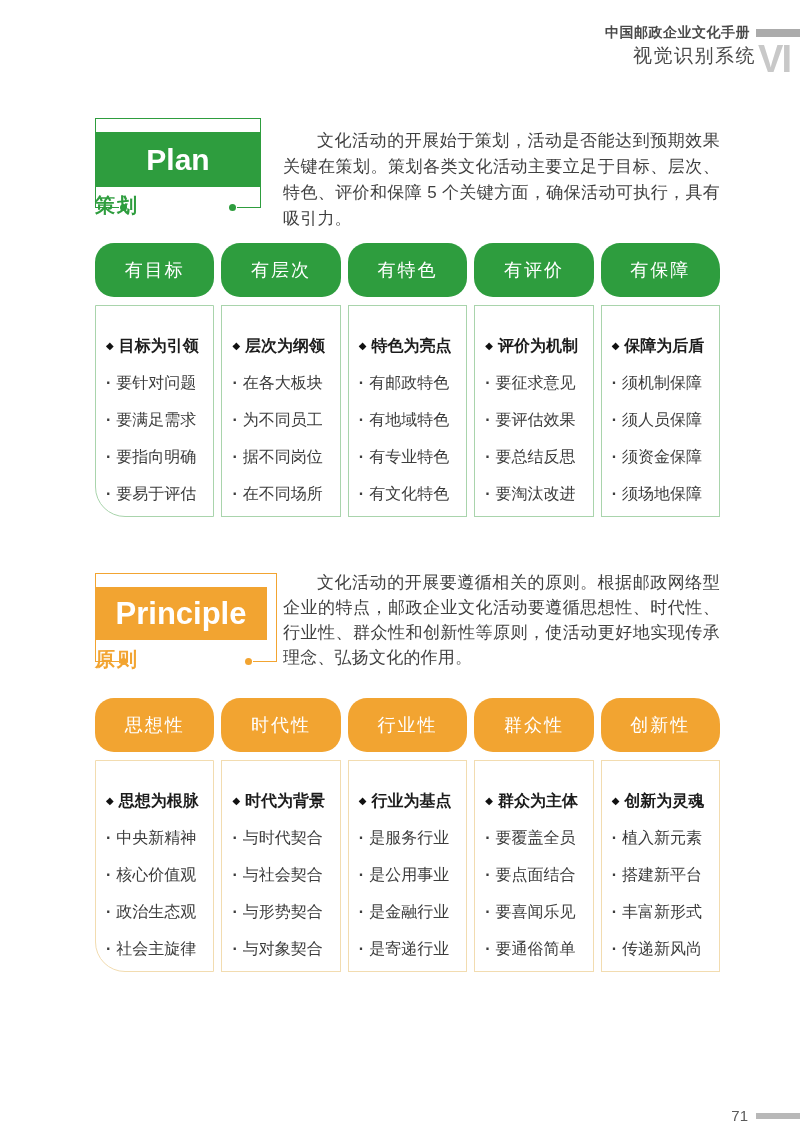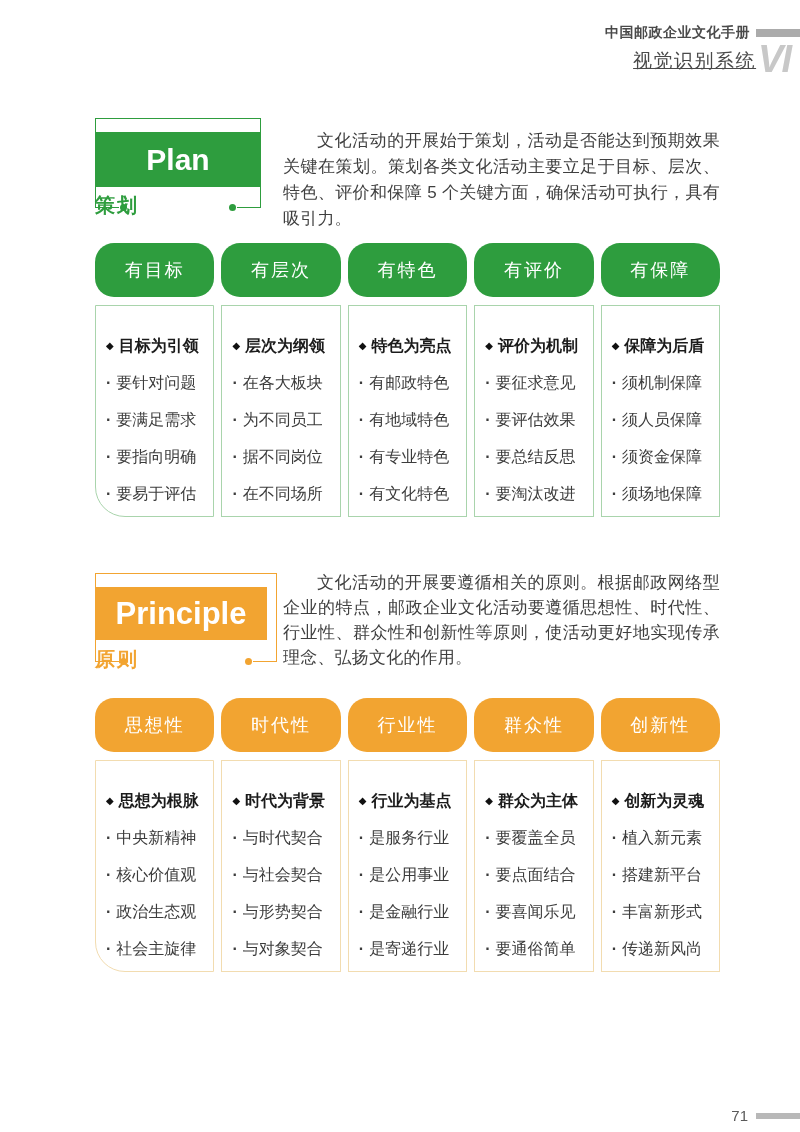--- a/index.html
+++ b/index.html
@@ -8,22 +8,22 @@
 
   .theme-green{--c:#2e9d3e;--cb:#a9d4ac;}
   .theme-orange{--c:#f2a431;--cb:#f2dcb0;}
 
   
   .doc-header{position:absolute;top:24px;left:0;right:0;}
   .dh-row1{display:flex;justify-content:flex-end;align-items:center;}
   .dh-title{font-size:14px;font-weight:bold;color:#4a4a4a;letter-spacing:.5px;}
   .dh-bar{width:44px;height:8px;background:#ababab;margin-left:6px;}
   .dh-row2{display:flex;justify-content:flex-end;align-items:flex-start;margin-top:1px;padding-right:10px;}
-  .dh-sub{font-size:19px;color:#4a4a4a;letter-spacing:1.5px;margin-top:5px;text-decoration:underline;}
-  .dh-vi{font-size:38px;font-weight:bold;color:#c8c8c8;line-height:.85;margin-left:2px;letter-spacing:-2px;font-style:italic;}
+  .dh-sub{font-size:19px;color:#4a4a4a;letter-spacing:1.5px;}
+  .dh-vi{font-size:38px;font-weight:bold;color:#c8c8c8;line-height:.85;margin-left:2px;letter-spacing:-2px;}
 
   
   .badge{position:absolute;}
   .b-frame{position:absolute;top:0;left:0;right:0;bottom:0;border:1.5px solid var(--c);border-bottom:none;}
   .b-seg{position:absolute;bottom:0;width:24px;height:1.5px;background:var(--c);}
   .b-seg-l{left:0;}
   .b-seg-r{right:0;}
   .b-dot{position:absolute;bottom:-2.5px;width:7px;height:7px;border-radius:50%;background:var(--c);}
   .b-dot-l{left:25px;}
   .b-dot-r{right:25px;}

